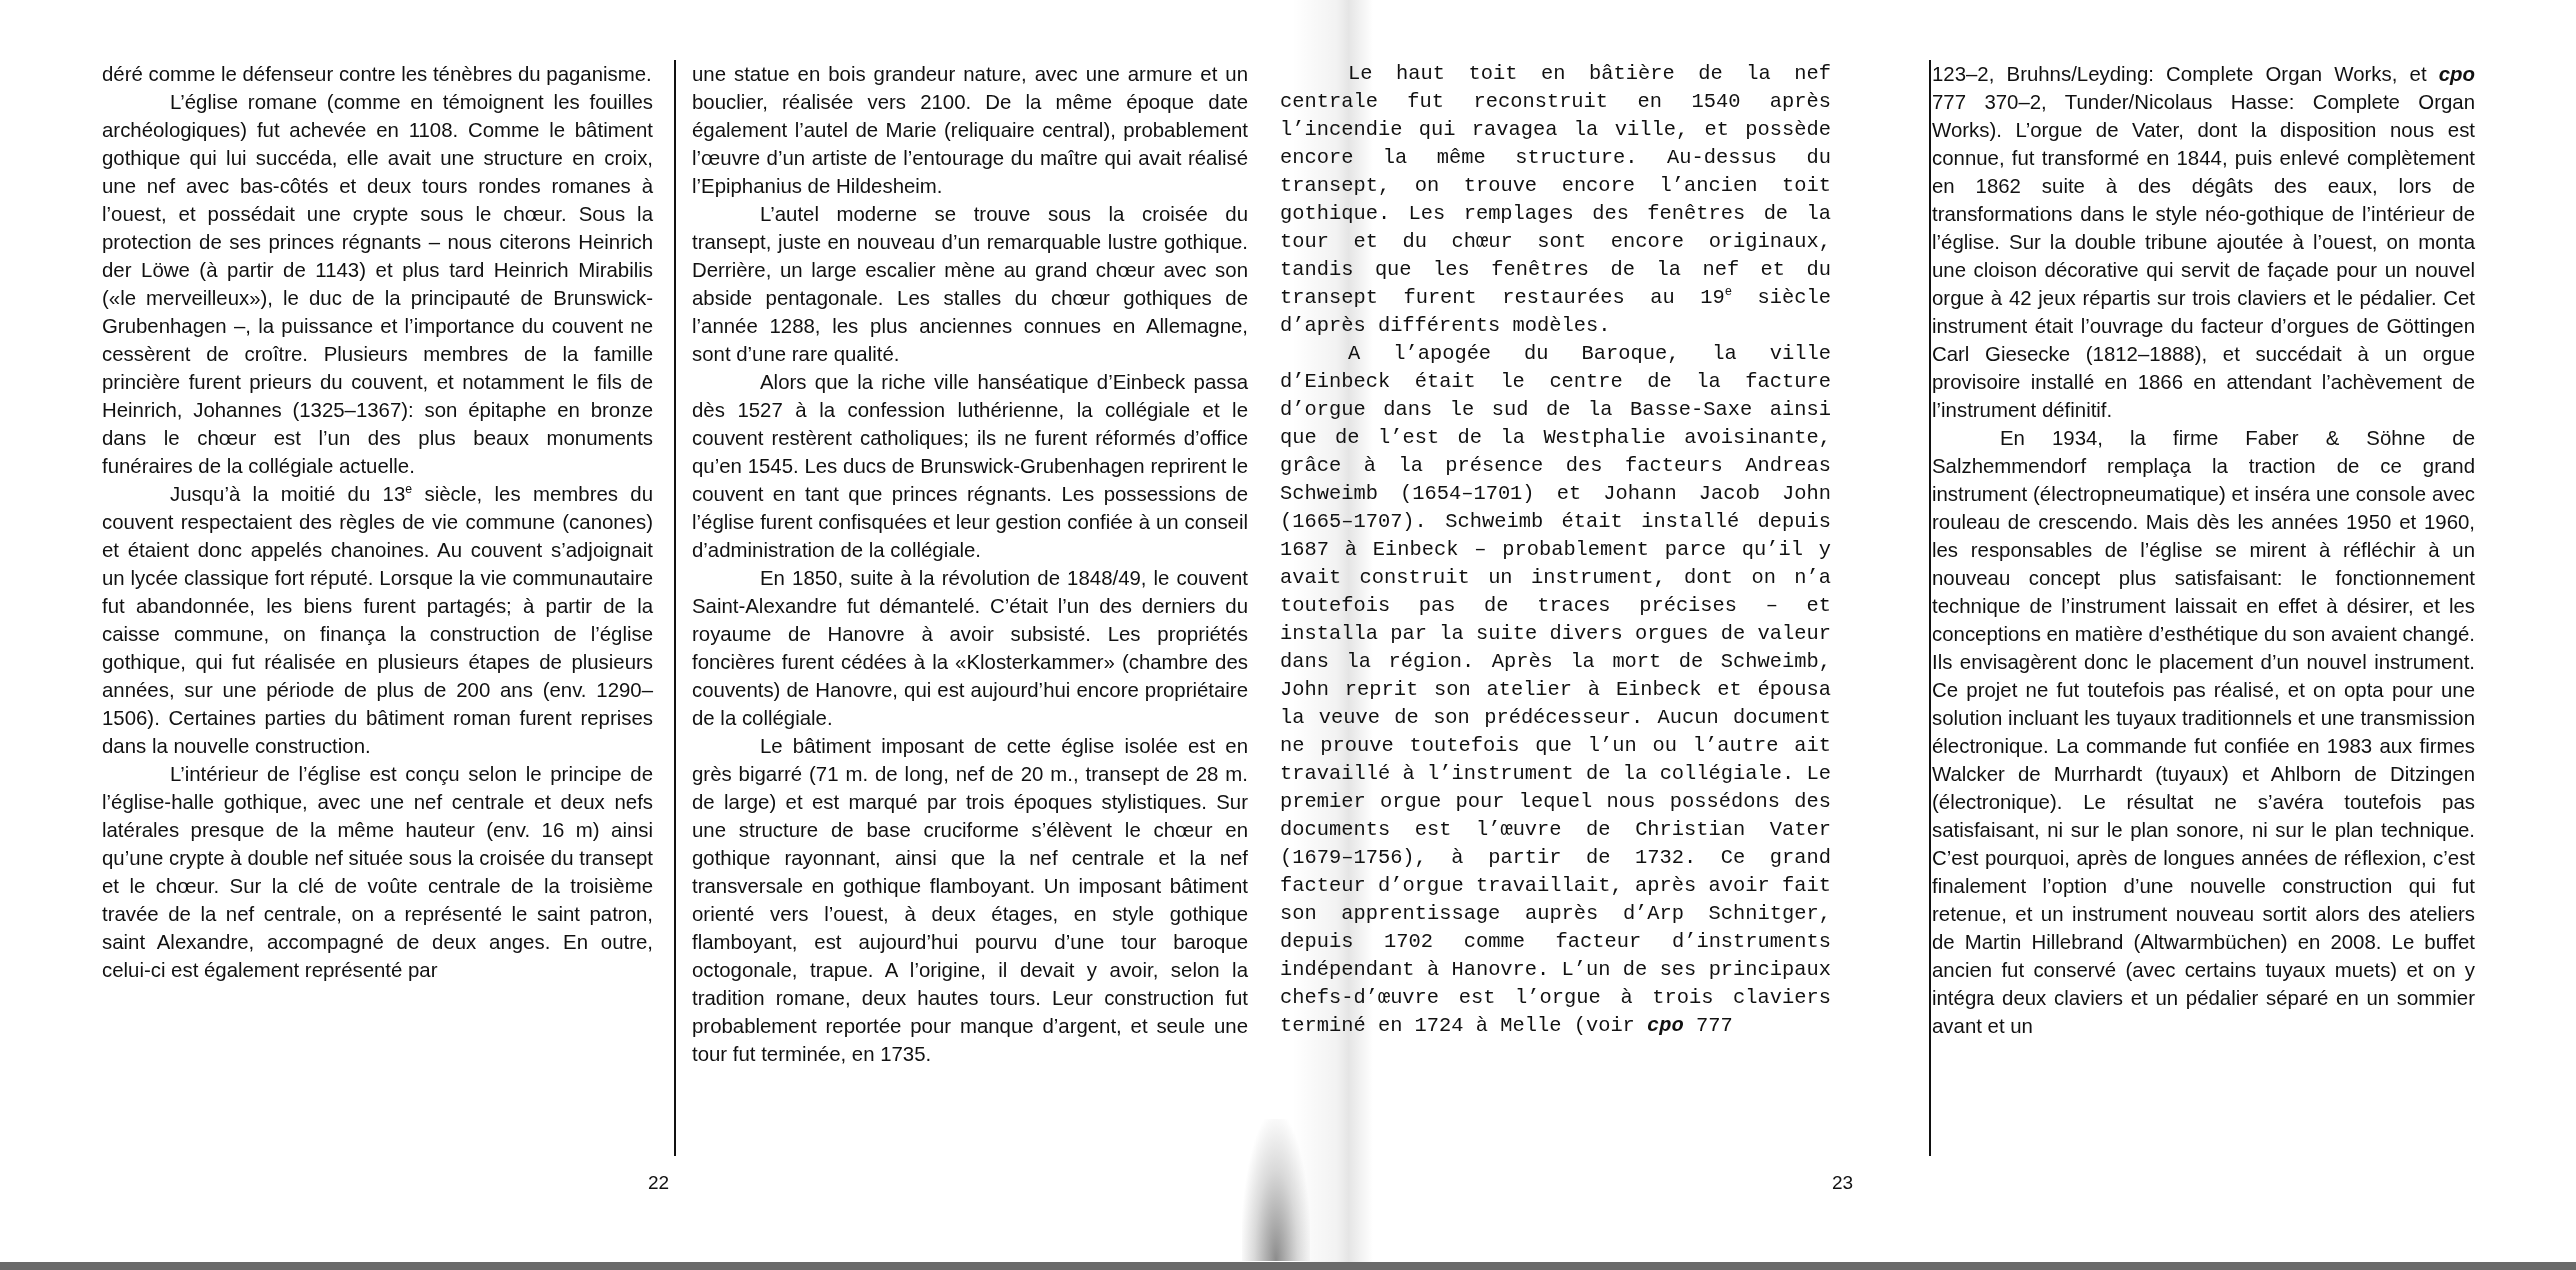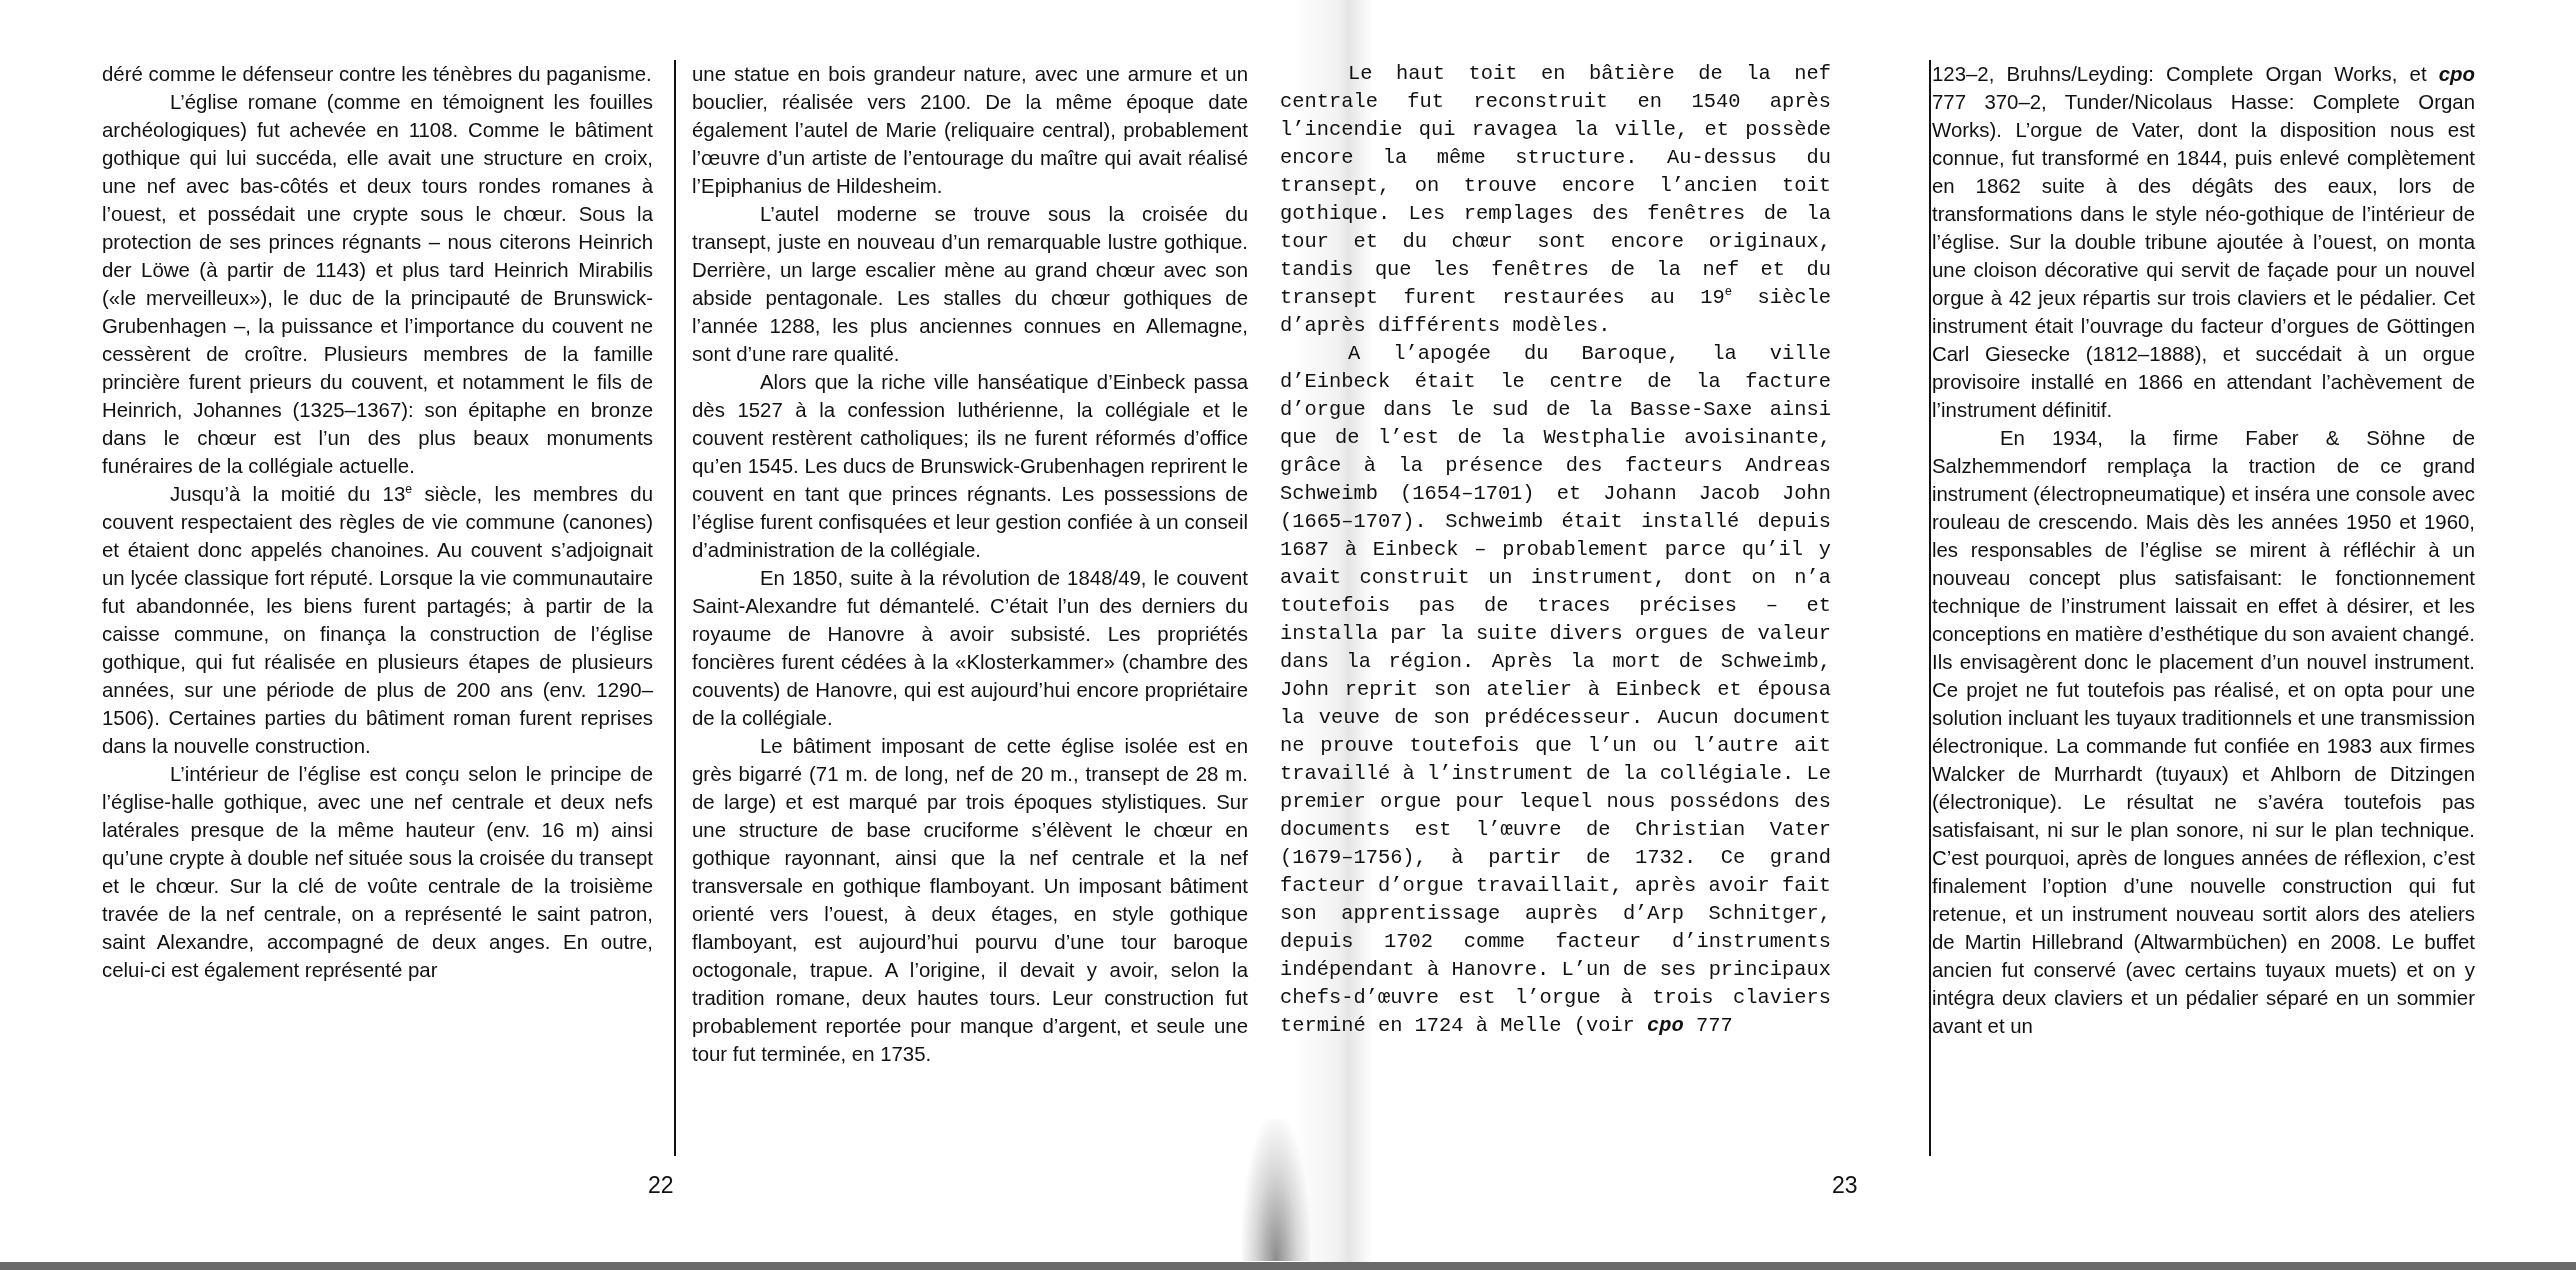--- a/index.html
+++ b/index.html
@@ -14,21 +14,21 @@
   .col { position:absolute; font-size:20.4px; line-height:28px; text-align:justify; }
   .col p { margin:0; text-indent:0; }
   .col p.ind { text-indent:68px; }
   #p22c1 { left:102px; top:60px; width:551px; }
   #p22c2 { left:692px; top:60px; width:556px; }
   #p23c1 { left:1280px; top:60px; width:551px;font-family:Liberation Mono, monospace; }
   #p23c2 { left:1932px; top:60px; width:543px; }
   .rule { position:absolute; width:2px; background:#111; }
   #rule22 { left:674px; top:60px; height:1096px; }
   #rule23 { left:1929px; top:60px; height:1096px; }
-  .pageno { position:absolute; font-size:23px; top:1172px; }
+  .pageno { position:absolute; font-size:19px; top:1172px; }
   #pn22 { left:648px; }
   #pn23 { left:1832px; }
   .heading { font-weight:bold; font-size:22.4px; line-height:28.5px; margin:47px 0 33px 0 !important; text-align:left; }
   .cpo { font-weight:bold; font-style:italic; }
   sup { font-size:60%; vertical-align:super; line-height:0; }
 </style>
 </head>
 <body>
 
 <div class="spread">

